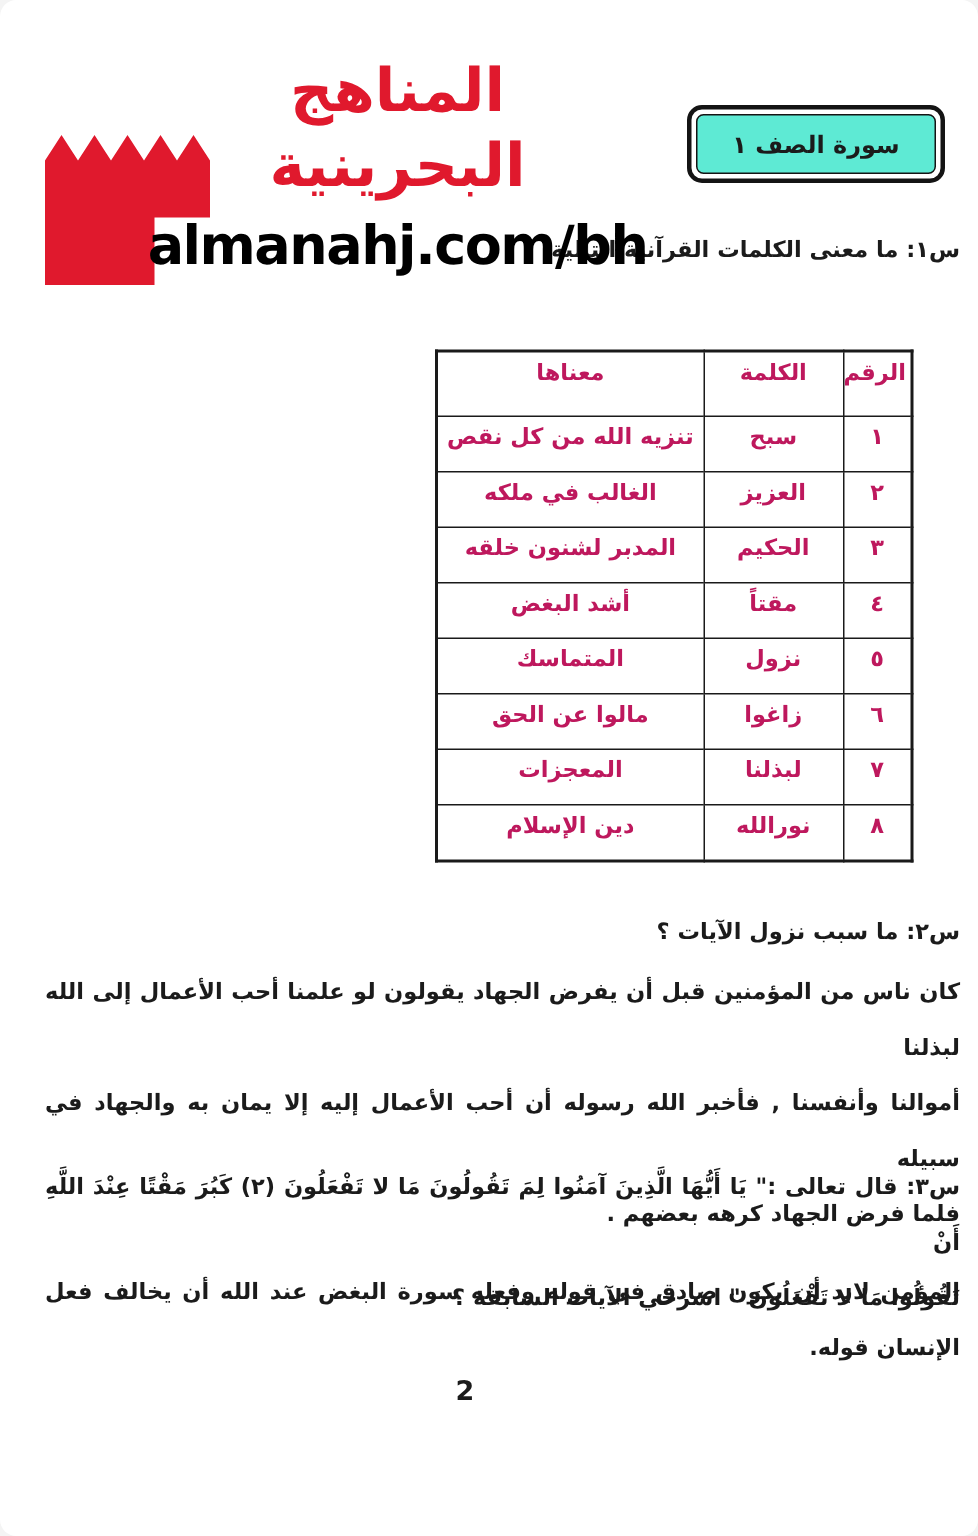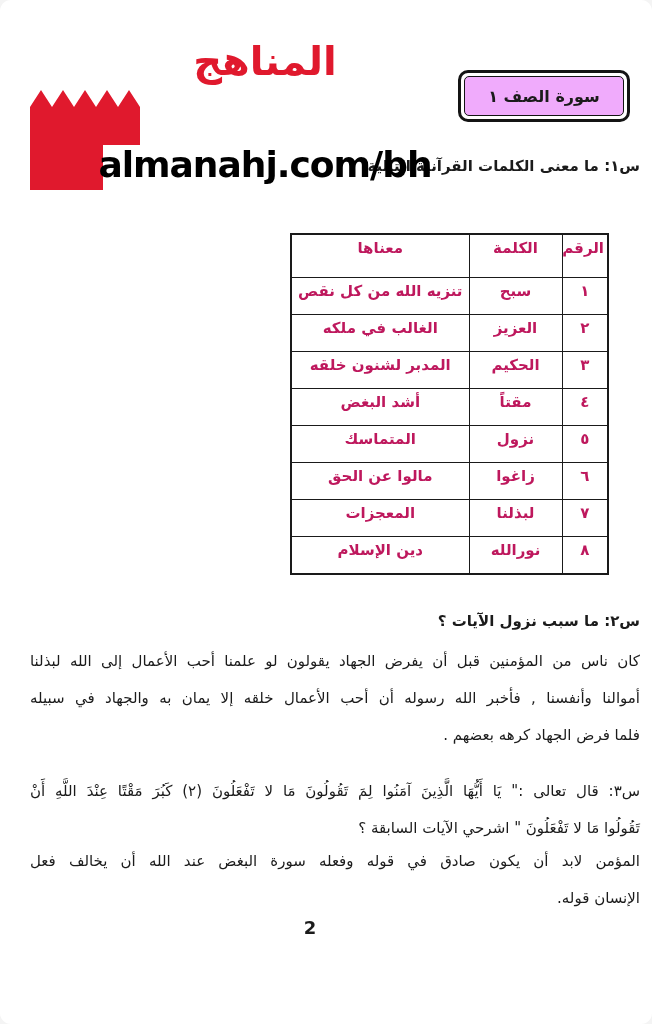--- a/index.html
+++ b/index.html
@@ -28,29 +28,29 @@
   }
   
   .title-box{
     position:absolute;left:458px;top:70px;width:172px;height:52px;
     border:3px solid #141414;border-radius:10px;padding:3px;
     background:#fff;z-index:2;box-sizing:border-box;
   }
   .title-box-inner{
     width:100%;height:100%;border:1.5px solid #141414;border-radius:5px;
     display:flex;align-items:center;justify-content:center;
-    font-size:16px;font-weight:bold;box-sizing:border-box;background:#f0abfc;
+    font-size:16px;font-weight:bold;box-sizing:border-box;background:#5eead4;
   }
   
   .tline{position:absolute;left:30px;right:12px;direction:rtl;
     font-size:15px;font-weight:bold;}
   .q1{top:157px;text-align:right;z-index:1;padding-left:23px;}
   .q2h{top:612px;text-align:right;}
   .para{position:absolute;left:30px;right:12px;direction:rtl;
-    font-size:15px;font-weight:normal;line-height:37px;}
+    font-size:15px;font-weight:bold;line-height:37px;}
   .q2p{top:643px;}
   .q3p{top:773px;}
   .q3a{top:843px;}
   .jline{text-align:justify;text-align-last:justify;}
   .rline{text-align:right;}
   
   .vtable{
     position:absolute;left:290px;top:233px;width:317px;
     border-collapse:collapse;direction:rtl;
     border:2px solid #1a1a1a;table-layout:fixed;
@@ -73,20 +73,21 @@
 <body>
 
 <div class="page">
 
   <svg class="logo" viewBox="0 0 114 104" aria-hidden="true">
     <polygon fill="#e0192d" points="2,104 2,21 13,4 24,21 35,4 46,21 57,4 68,21 79,4 90,21 101,4 112,21 112,59 75,59 75,104"></polygon>
   </svg>
 
   <div class="wm-title">
     <div>المناهج</div>
+    <div>البحرينية</div>
   </div>
 
   <div class="tline q1">س١:  ما معنى الكلمات القرآنية التالية</div>
 
   <div class="wm-url">almanahj.com/bh</div>
 
   <div class="title-box">
     <div class="title-box-inner">سورة الصف ١</div>
   </div>
 
@@ -141,21 +142,21 @@
       <td>٨</td>
       <td>نورالله</td>
       <td>دين الإسلام</td>
     </tr>
   </tbody>
     </table>
 
   <div class="tline q2h">س٢:  ما سبب نزول الآيات ؟</div>
   <div class="para q2p">
     <div class="jline">كان ناس من المؤمنين قبل أن يفرض الجهاد يقولون لو علمنا أحب الأعمال إلى الله لبذلنا</div>
-    <div class="jline">أموالنا وأنفسنا , فأخبر الله رسوله أن أحب الأعمال خلقه إلا يمان به والجهاد في سبيله</div>
+    <div class="jline">أموالنا وأنفسنا , فأخبر الله رسوله أن أحب الأعمال إليه إلا يمان به والجهاد في سبيله</div>
     <div class="rline">فلما فرض الجهاد كرهه بعضهم .</div>
   </div>
 
   <div class="para q3p">
     <div class="jline">س٣:  قال تعالى :" يَا أَيُّهَا الَّذِينَ آمَنُوا لِمَ تَقُولُونَ مَا لا تَفْعَلُونَ (٢) كَبُرَ مَقْتًا عِنْدَ اللَّهِ أَنْ</div>
     <div class="rline">تَقُولُوا مَا لا تَفْعَلُونَ " اشرحي الآيات السابقة ؟</div>
   </div>
   <div class="para q3a">
     <div class="jline">المؤمن لابد أن يكون صادق في قوله وفعله سورة البغض عند الله أن يخالف فعل</div>
     <div class="rline">الإنسان قوله.</div>

